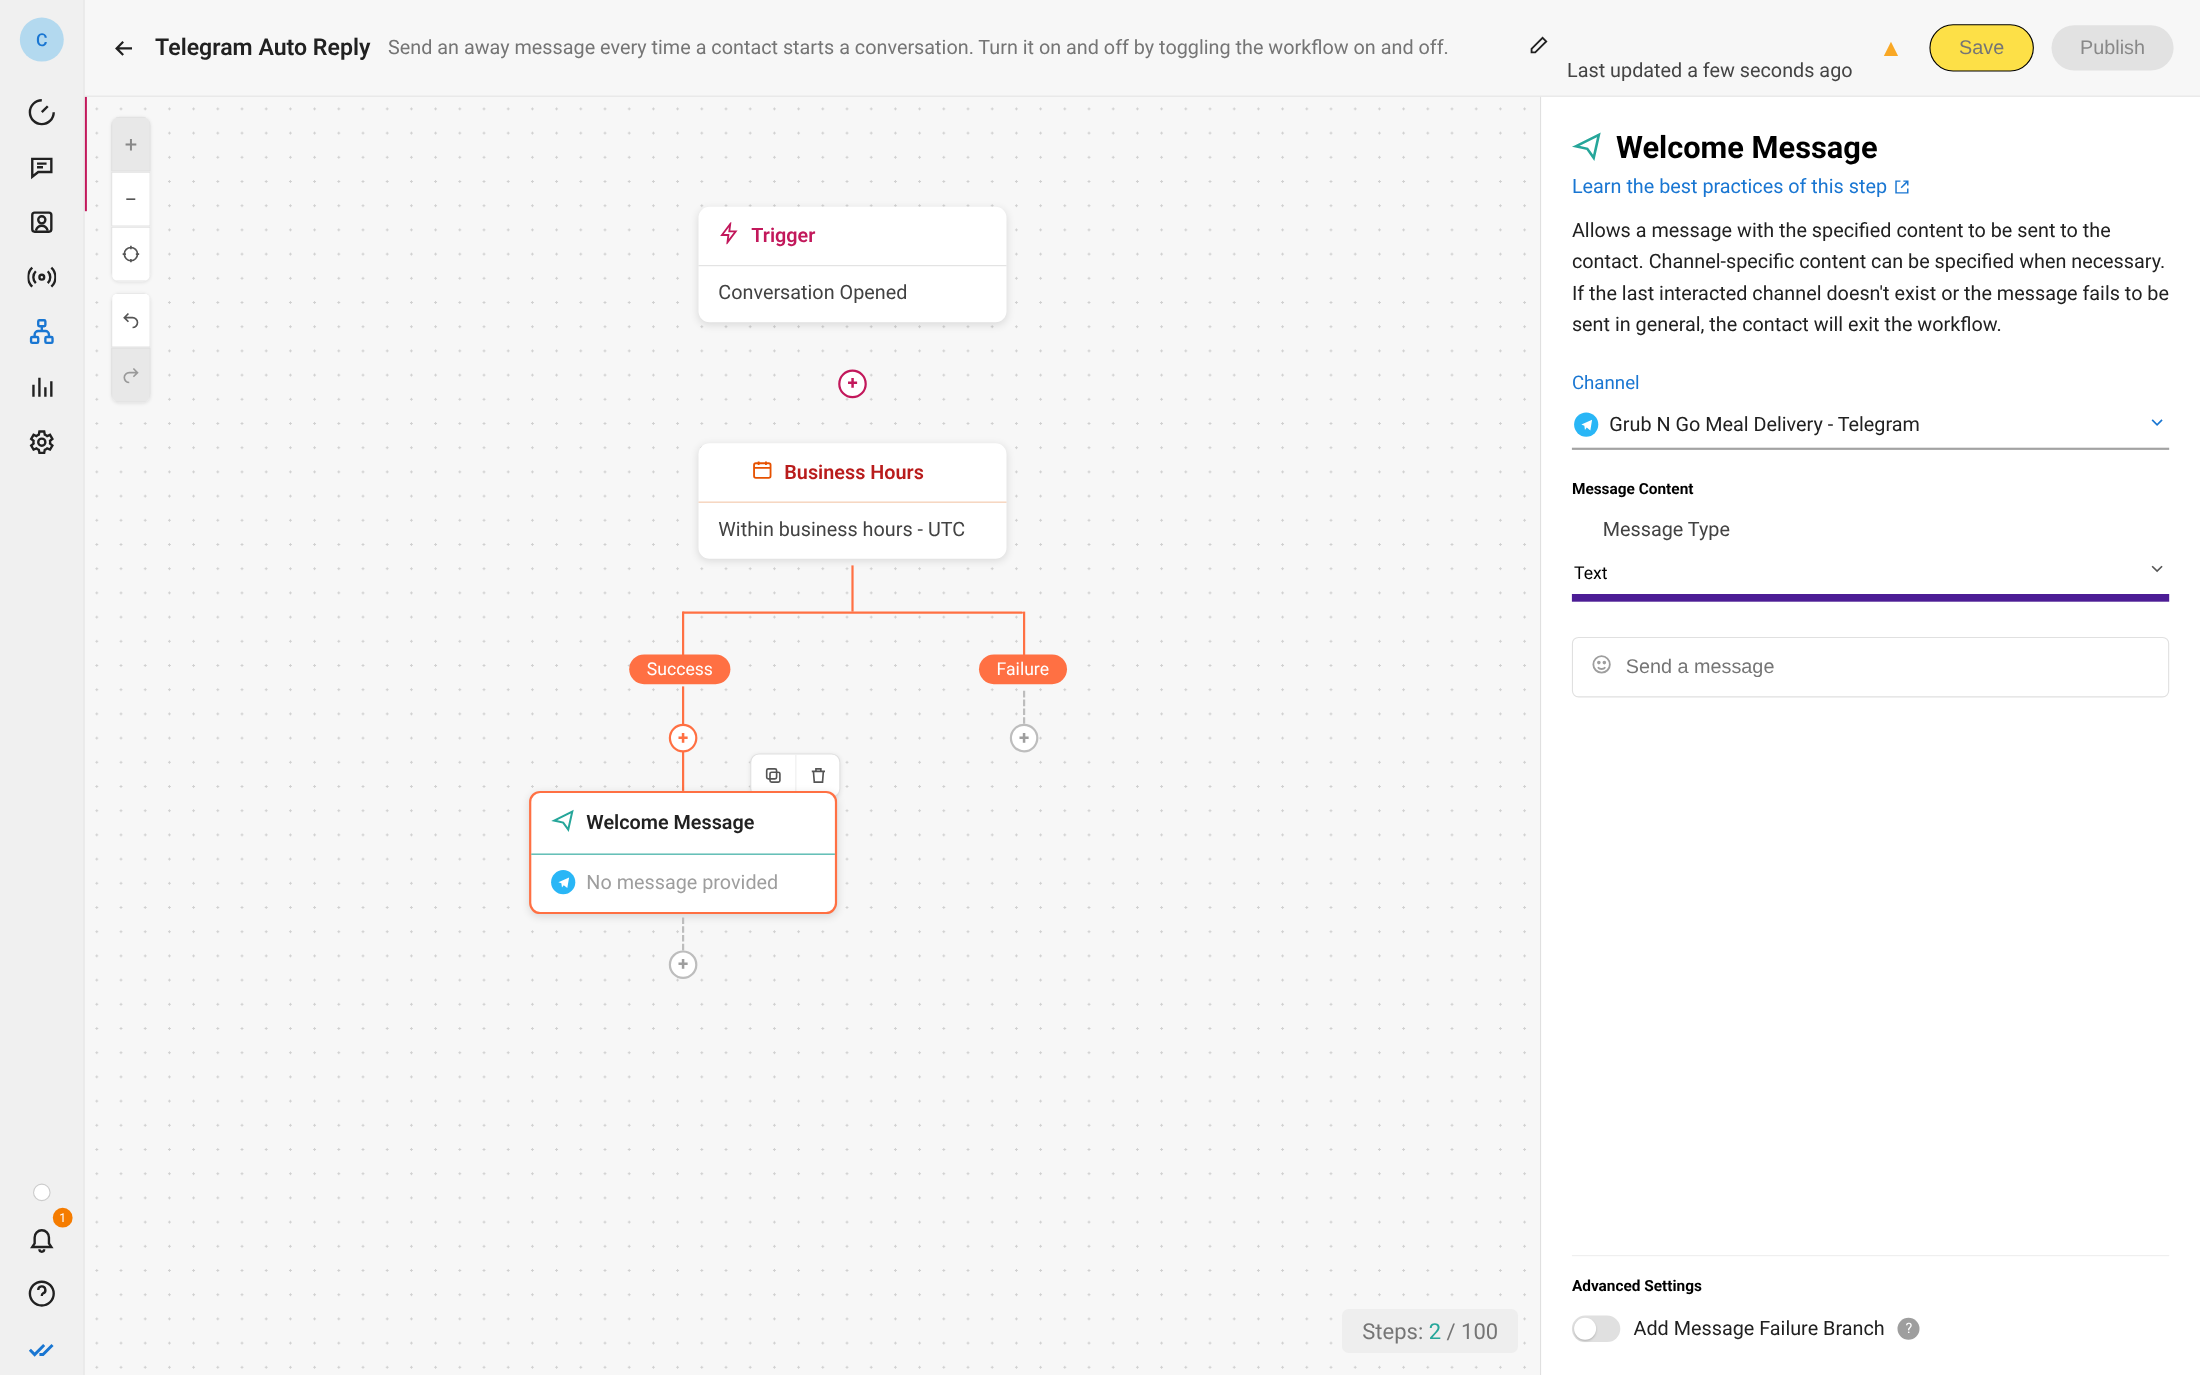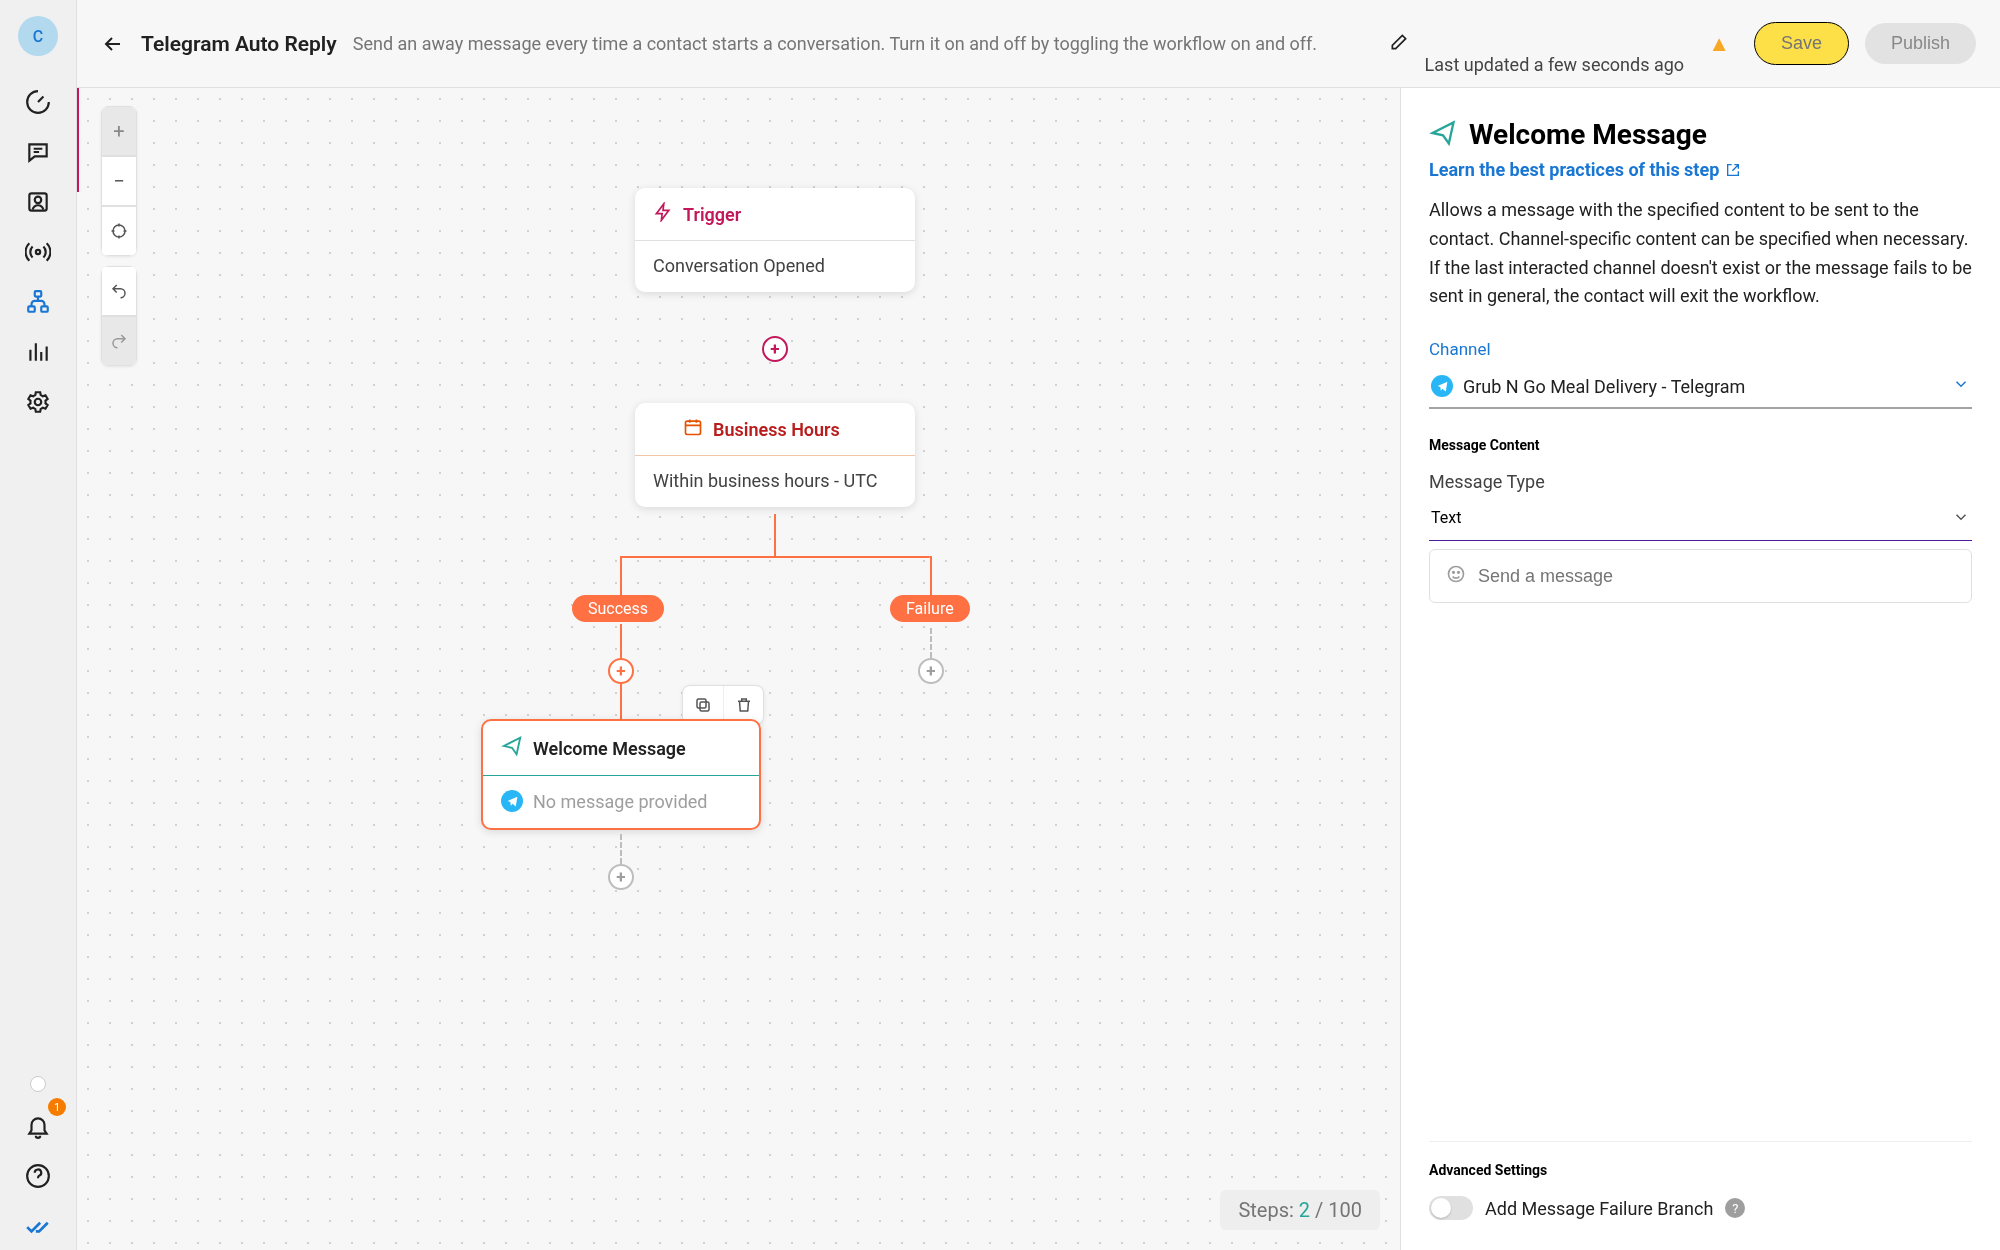--- a/index.html
+++ b/index.html
@@ -71,29 +71,29 @@
 
 
 .steps { position: absolute; bottom: 20px; right: 20px; background: #eeeeee; padding: 8px 18px; border-radius: 6px; font-size: 20px; color: #757575; }
 .steps .cur { color: #26a69a; }
 
 
 .panel { width: 600px; background: #fff; border-left: 1px solid #e0e0e0; padding: 30px 28px; overflow-y: auto; display:flex; flex-direction:column; }
 .panel-title-row { display: flex; align-items: center; gap: 12px; margin-bottom: 8px; }
 .panel-title { font-size: 28px; font-weight: 700; }
 .panel-title-icon svg { stroke: #26a69a; width: 28px; height: 28px; }
-.learn-link { color: #1976d2; font-size: 18px; display: inline-flex; align-items: center; gap: 6px; cursor: pointer; margin-bottom: 16px; font-weight: bold; }
+.learn-link { color: #1976d2; font-size: 18px; display: inline-flex; align-items: center; gap: 6px; cursor: pointer; margin-bottom: 16px; }
 .panel-desc { font-size: 18px; color: #212121; line-height: 1.6; margin-bottom: 28px; }
 .field-label { color: #1976d2; font-size: 17px; margin-bottom: 8px; }
 .select-row { display: flex; align-items: center; gap: 10px; padding: 8px 2px 10px; border-bottom: 2px solid #a3a3a3; margin-bottom: 28px; cursor: pointer; }
 .select-row .val { font-size: 18px; color: #212121; flex: 1; }
 .chev { color: #1976d2; }
 .section-title { font-weight: 700; font-size: 14px; margin-bottom: 18px; }
-.sub-label { font-size: 18px; color: #424242; margin-bottom: 8px; }
-.select-plain { display: flex; align-items: flex-start; justify-content: space-between; padding: 8px 2px 10px; border-bottom: 1px solid #4c1d95; cursor: pointer; margin-bottom: 8px; }
+.sub-label { font-size: 18px; color: #424242; margin-bottom: 8px; margin-left: 28px; }
+.select-plain { display: flex; align-items: flex-end; justify-content: space-between; padding: 8px 2px 10px; border-bottom: 7px solid #4c1d95; cursor: pointer; margin-bottom: 32px; }
 .msg-input { border: 1px solid #e0e0e0; border-radius: 6px; padding: 14px 16px; display: flex; align-items: center; gap: 12px; color: #9e9e9e; font-size: 18px; }
 .msg-input input { border: none; outline: none; flex: 1; font-size: 18px; background: transparent; }
 .panel-spacer { flex: 1; }
 .panel-divider { height: 1px; background: #eee; margin: 20px 0; }
 .adv-row { display: flex; align-items: center; gap: 12px; font-size: 18px; color: #212121; }
 .toggle { width: 44px; height: 24px; background: #e0e0e0; border-radius: 12px; position: relative; cursor: pointer; }
 .toggle .knob { width: 20px; height: 20px; background: #fff; border-radius: 50%; position: absolute; top: 2px; left: 2px; box-shadow: 0 1px 2px rgba(0,0,0,0.2);}
 .help-q { width: 20px; height: 20px; border-radius: 50%; background: #9e9e9e; color: #fff; display: flex; align-items: center; justify-content: center; font-size: 13px; }
 </style>
 </head>

